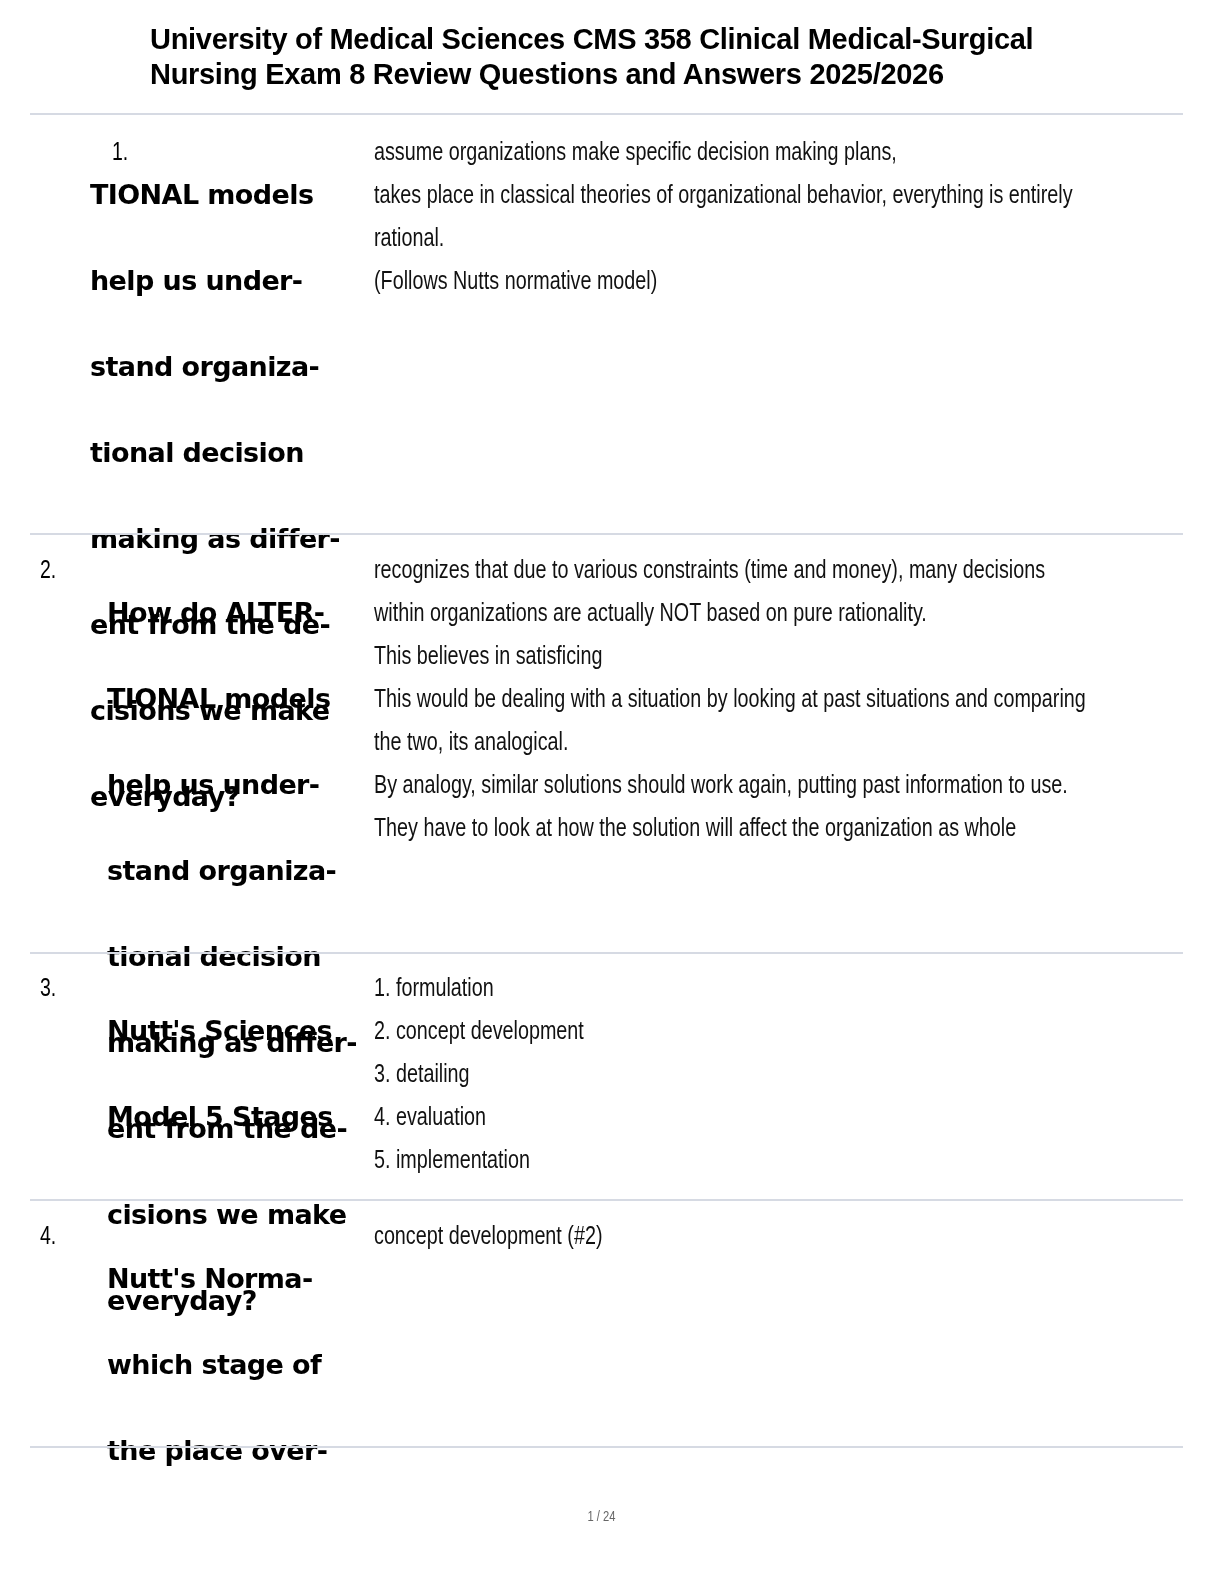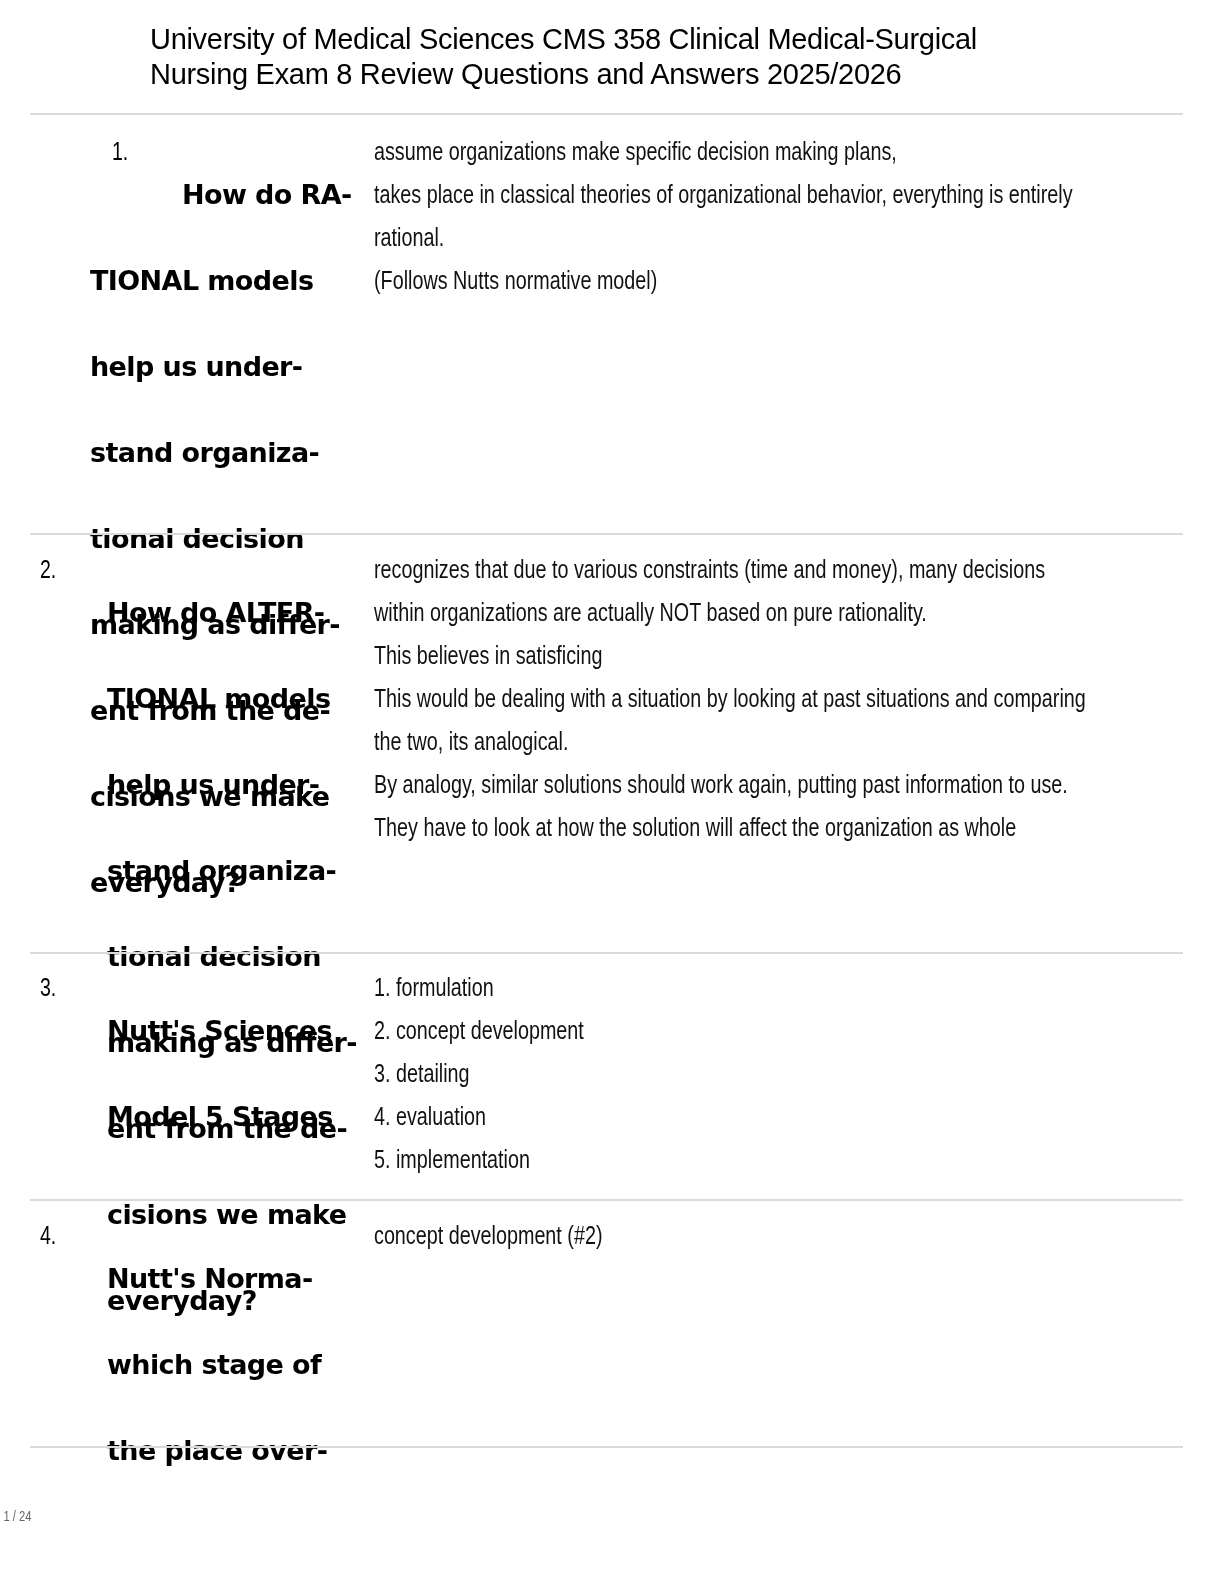--- a/index.html
+++ b/index.html
@@ -13,21 +13,21 @@
       position: relative;
       overflow: hidden;
       color: #000;
     }
     .doc-title {
       position: absolute;
       left: 150px;
       top: 22px;
       width: 1040px;
       font-family: "Liberation Sans", sans-serif;
-      font-weight: normal;
+      font-weight: bold;
       font-size: 29px;
       line-height: 35px;
       letter-spacing: -0.3px;
       color: #000;
     }
     .divider {
       position: absolute;
       left: 30px;
       width: 1153px;
       height: 2px;
@@ -70,21 +70,21 @@
       white-space: nowrap;
     }
     .answer-line {
       display: block;
     }
     .page-footer {
       position: absolute;
       left: 0;
       width: 1204px;
       top: 1508px;
-      text-align: left;
+      text-align: center;
       font-family: "Liberation Sans", sans-serif;
       font-size: 14px;
       color: #666;
     }
     .page-footer span {
       display: inline-block;
       transform: scaleX(0.8);
     }
   </style>
 </head>
@@ -93,21 +93,20 @@
 <div class="doc-title">
   <div>University of Medical Sciences CMS 358 Clinical Medical-Surgical</div>
   <div>Nursing Exam 8 Review Questions and Answers 2025/2026</div>
 </div>
 
 <div class="divider" style="top:113px;"></div>
 
 <div class="qa-row" style="top:130px; height:400px;">
   <div class="qnum" style="left:82px; top:0;">1.</div>
   <div class="question" style="left:60px; top:0; width:290px;">
-    <div style="text-indent:92px;">How do RA-</div>
     <div>TIONAL models</div>
     <div>help us under-</div>
     <div>stand organiza-</div>
     <div>tional decision</div>
     <div>making as differ-</div>
     <div>ent from the de-</div>
     <div>cisions we make</div>
     <div>everyday?</div>
   </div>
   <div class="answer" style="top:0;">

